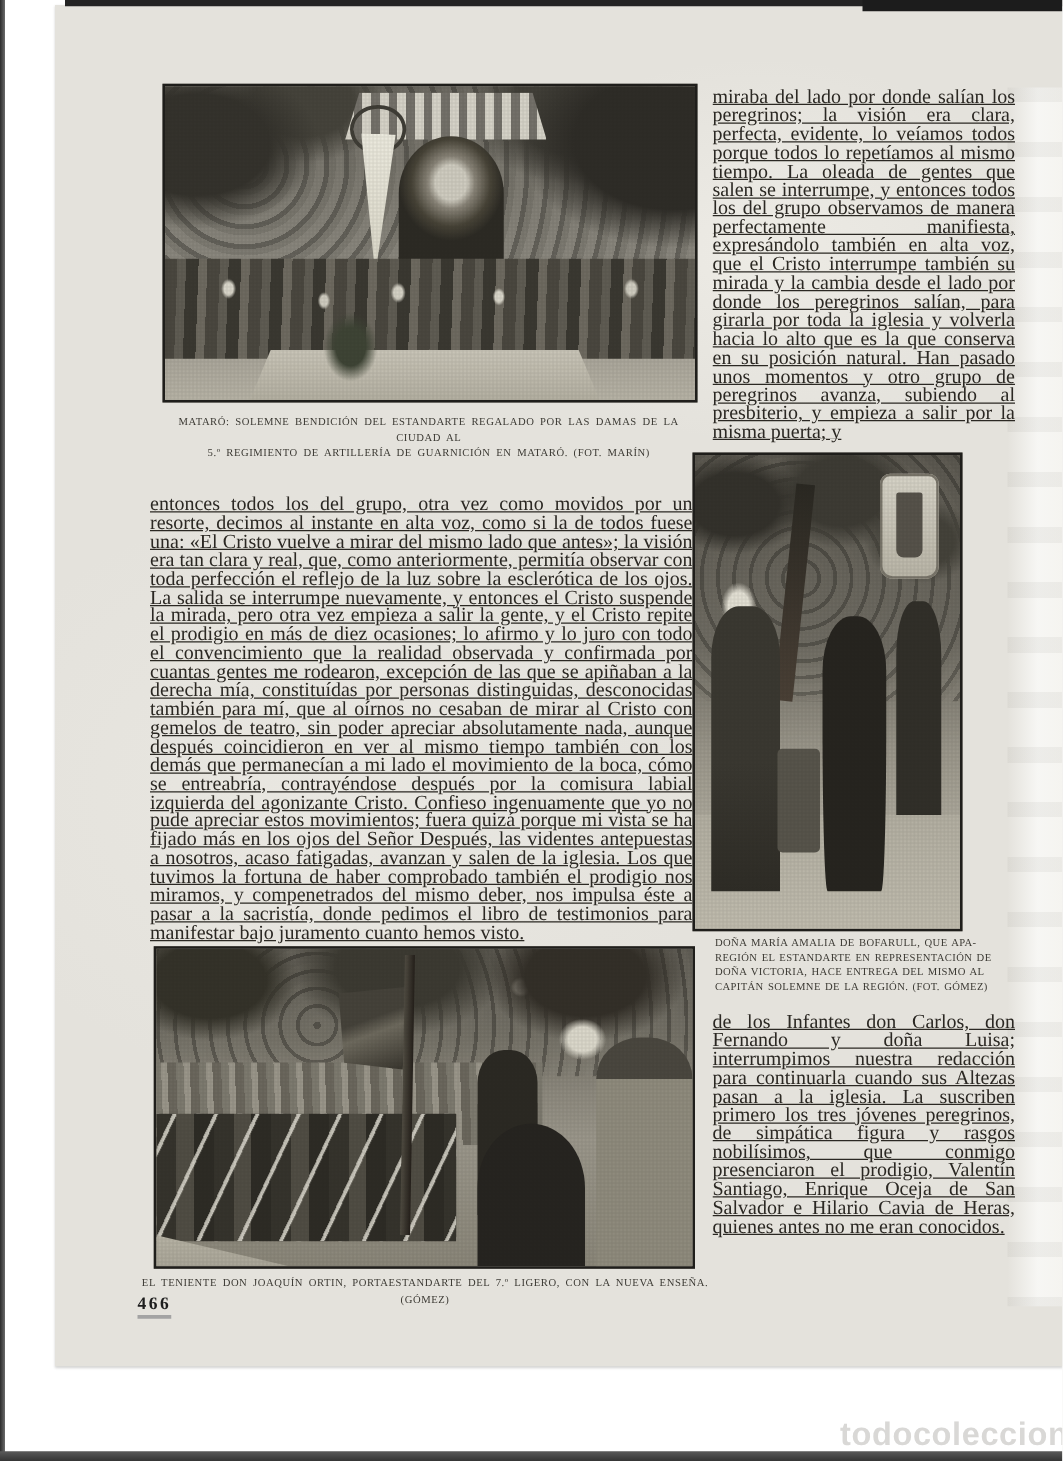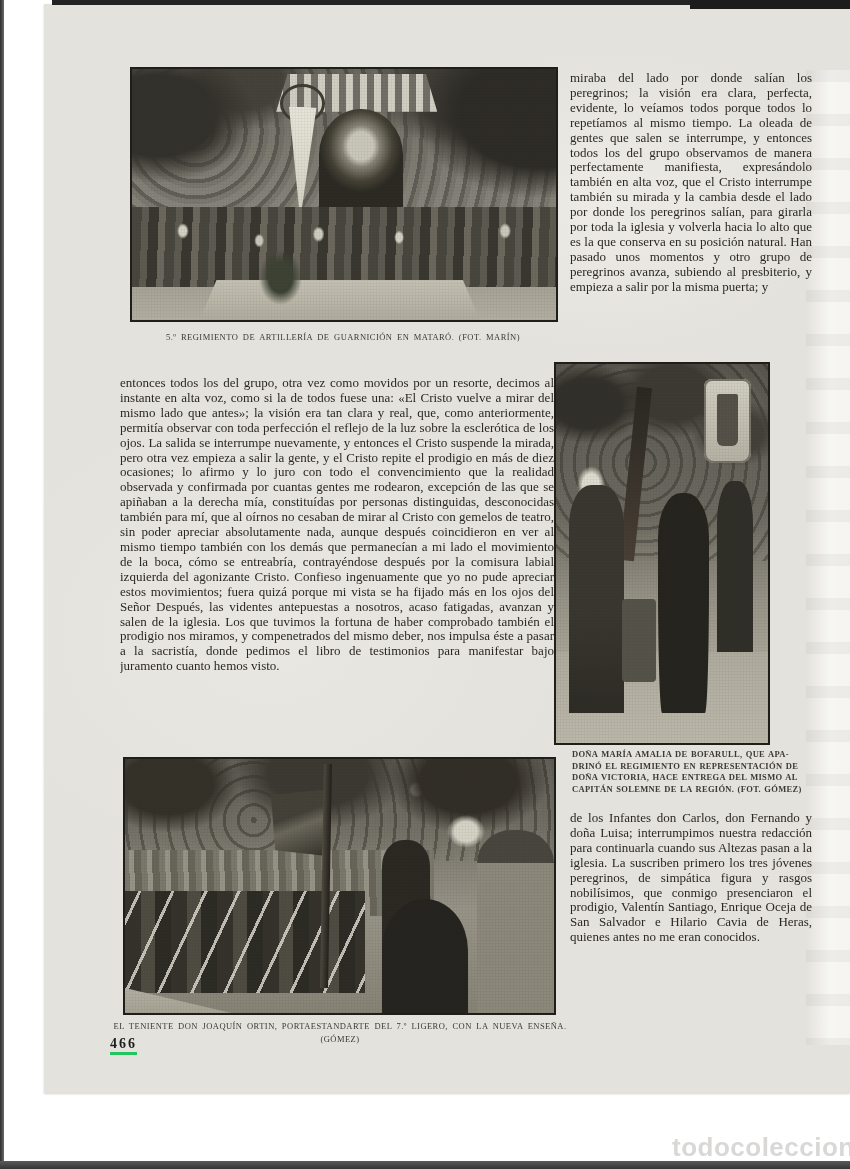--- a/index.html
+++ b/index.html
@@ -119,31 +119,31 @@
      background:linear-gradient(180deg,#4a473f 0 18%, #8f8b7d 18%);}
   .pb-ground{left:0;top:86%;width:45%;height:14%;
      clip-path:polygon(0 30%,55% 100%,0 100%);
      background:linear-gradient(#bdb9ab,#aaa698);}
   
   .caption{position:absolute;color:#3c3a34;font-size:8.5px;letter-spacing:.45px;
            line-height:12.5px;word-spacing:2px;}
   .caption-top{left:128px;top:331px;width:430px;text-align:center;}
   .caption-top span{display:block;}
   .caption-right{left:572px;top:749px;width:238px;line-height:11.6px;letter-spacing:.3px;word-spacing:1px;}
-  .caption-right span{display:block;font-weight:bold;}
+  .caption-right span{display:block;}
   .caption-bottom{left:95px;top:1020px;width:490px;text-align:center;}
-  .textcol{position:absolute;color:#2b2823;font-size:13px;line-height:14.9px;
-           text-align:justify;}
+  .textcol{position:absolute;color:#2b2823;font-size:16px;line-height:14.9px;
+           text-align:justify;text-decoration:underline;}
   .textcol p{margin:0;}
   .indent{text-indent:14px;}
   .col-right-top{left:570px;top:71px;width:242px;height:298px;overflow:hidden;}
-  .col-main{left:120px;top:376px;width:434px;height:378px;overflow:hidden;}
+  .col-main{left:120px;top:397px;width:434px;height:378px;overflow:hidden;}
   .col-right-bottom{left:570px;top:811px;width:242px;height:268px;overflow:hidden;}
   .pagenum{position:absolute;left:110px;top:1036px;font-weight:bold;font-size:14px;
-           letter-spacing:2px;color:#1d1d1d;border-bottom:3px solid #22c55e;padding-bottom:0px;}
+           letter-spacing:2px;color:#1d1d1d;border-bottom:3px solid #a3a3a3;padding-bottom:0px;}
   .watermark{position:absolute;left:672px;top:1132px;font-family:"Liberation Sans",sans-serif;
              font-weight:bold;font-size:26px;color:#d9d8d6;letter-spacing:.5px;
              text-shadow:0 1px 1px #ffffff;}
   .bottom-bar{position:absolute;left:0;top:1161px;width:850px;height:8px;
               background:linear-gradient(#5a5a5a,#343434);}
 </style>
 </head>
 <body>
 
 <div class="canvas">
@@ -160,20 +160,21 @@
     <div class="art pt-awning"></div>
     <div class="art pt-arch"></div>
     <div class="art pt-wreath"></div>
     <div class="art pt-pennant"></div>
     <div class="art pt-crowd"></div>
     <div class="art pt-platform"></div>
     <div class="art pt-plant"></div>
     <div class="halftone"></div>
   </div>
   <div class="caption caption-top">
+    <span>MATARÓ: SOLEMNE BENDICIÓN DEL ESTANDARTE REGALADO POR LAS DAMAS DE LA CIUDAD AL</span>
     <span>5.º REGIMIENTO DE ARTILLERÍA DE GUARNICIÓN EN MATARÓ. (FOT. MARÍN)</span>
   </div>
 
   <div class="textcol col-right-top">miraba del lado por donde salían los peregrinos; la visión era clara, perfecta, evidente, lo veíamos todos porque todos lo repetíamos al mismo tiempo. La oleada de gentes que salen se interrumpe, y entonces todos los del grupo observamos de manera perfectamente manifiesta, expresándolo también en alta voz, que el Cristo interrumpe también su mirada y la cambia desde el lado por donde los peregrinos salían, para girarla por toda la iglesia y volverla hacia lo alto que es la que conserva en su posición natural. Han pasado unos momentos y otro grupo de peregrinos avanza, subiendo al presbiterio, y empieza a salir por la misma puerta; y</div>
 
   <div class="photo photo-right">
     <div class="art pr-base"></div>
     <div class="art pr-foliage"></div>
     <div class="art pr-crest">
       <div class="pr-crest-inner"></div>
@@ -182,21 +183,21 @@
     <div class="art pr-ground"></div>
     <div class="art pr-plume"></div>
     <div class="art pr-soldier"></div>
     <div class="art pr-chair"></div>
     <div class="art pr-woman"></div>
     <div class="art pr-man"></div>
     <div class="halftone"></div>
   </div>
   <div class="caption caption-right">
     <span>DOÑA MARÍA AMALIA DE BOFARULL, QUE APA-</span>
-    <span>DRINÓ EL REGIMIENTO EN REPRESENTACIÓN DE</span>
+    <span>REGIÓN EL ESTANDARTE EN REPRESENTACIÓN DE</span>
     <span>DOÑA VICTORIA, HACE ENTREGA DEL MISMO AL</span>
     <span>CAPITÁN SOLEMNE DE LA REGIÓN. (FOT. GÓMEZ)</span>
   </div>
 
   <div class="textcol col-main">
     <p>entonces todos los del grupo, otra vez como movidos por un resorte, decimos al instante en alta voz, como si la de todos fuese una: «El Cristo vuelve a mirar del mismo lado que antes»; la visión era tan clara y real, que, como anteriormente, permitía observar con toda perfección el reflejo de la luz sobre la esclerótica de los ojos. La salida se interrumpe nuevamente, y entonces el Cristo suspende la mirada, pero otra vez empieza a salir la gente, y el Cristo repite el prodigio en más de diez ocasiones; lo afirmo y lo juro con todo el convencimiento que la realidad observada y confirmada por cuantas gentes me rodearon, excepción de las que se apiñaban a la derecha mía, constituídas por personas distinguidas, desconocidas también para mí, que al oírnos no cesaban de mirar al Cristo con gemelos de teatro, sin poder apreciar absolutamente nada, aunque después coincidieron en ver al mismo tiempo también con los demás que permanecían a mi lado el movimiento de la boca, cómo se entreabría, contrayéndose después por la comisura labial izquierda del agonizante Cristo. Confieso ingenuamente que yo no pude apreciar estos movimientos; fuera quizá porque mi vista se ha fijado más en los ojos del Señor Después, las videntes antepuestas a nosotros, acaso fatigadas, avanzan y salen de la iglesia. Los que tuvimos la fortuna de haber comprobado también el prodigio nos miramos, y compenetrados del mismo deber, nos impulsa éste a pasar a la sacristía, donde pedimos el libro de testimonios para manifestar bajo juramento cuanto hemos visto.</p>
   </div>
 
   <div class="photo photo-bottom">
     <div class="art pb-base"></div>

